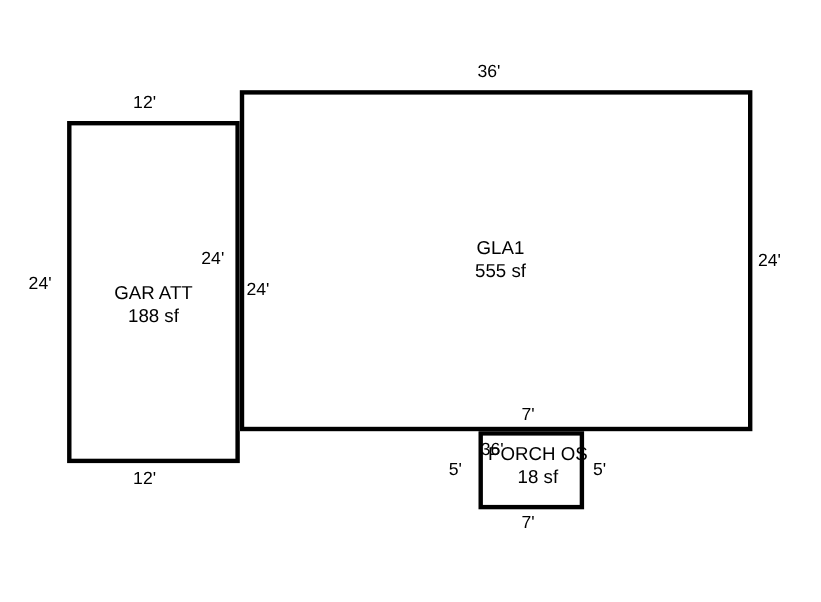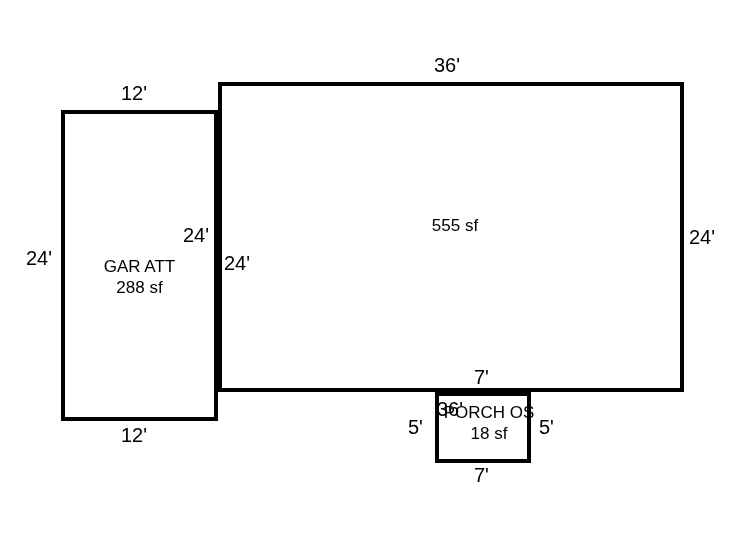--- a/index.html
+++ b/index.html
@@ -40,21 +40,21 @@
   .area-label .area-size { display: block; }
 
   #garage-label { left: 61px;  top: 256px; width: 157px; }
   #main-label   { left: 370px; top: 215px; width: 170px; }
   #porch-label  { left: 435px; top: 402px; width: 108px;  }
 
   .dim {
     position: absolute;
     z-index: 7;
     color: #000000;
-    font-size: 20px;
+    font-size: 16px;
     line-height: 19px;
     white-space: nowrap;
     pointer-events: none;
   }
 
   
   #dim-garage-top     { left: 121px; top: 84px; }
   #dim-garage-bottom  { left: 121px; top: 426px; }
   #dim-garage-left    { left: 26px;  top: 249px; }
   #dim-garage-right   { left: 183px; top: 226px; }
@@ -75,24 +75,25 @@
 <body>
 
 <div id="plan-canvas">
 
   <div class="shape" id="garage-shape"></div>
   <div class="shape" id="main-shape"></div>
   <div class="shape" id="porch-shape"></div>
 
   <div class="area-label" id="garage-label">
     <span class="area-name">GAR ATT</span>
-    <span class="area-size">288 sf</span>
+    <span class="area-size">188 sf</span>
   </div>
 
   <div class="area-label" id="main-label">
+    <span class="area-name">GLA1</span>
     <span class="area-size">555 sf</span>
   </div>
 
   <div class="area-label" id="porch-label">
     <span class="area-name">PORCH OS</span>
     <span class="area-size">18 sf</span>
   </div>
 
   <div class="dim" id="dim-garage-top">12'</div>
   <div class="dim" id="dim-garage-bottom">12'</div>

